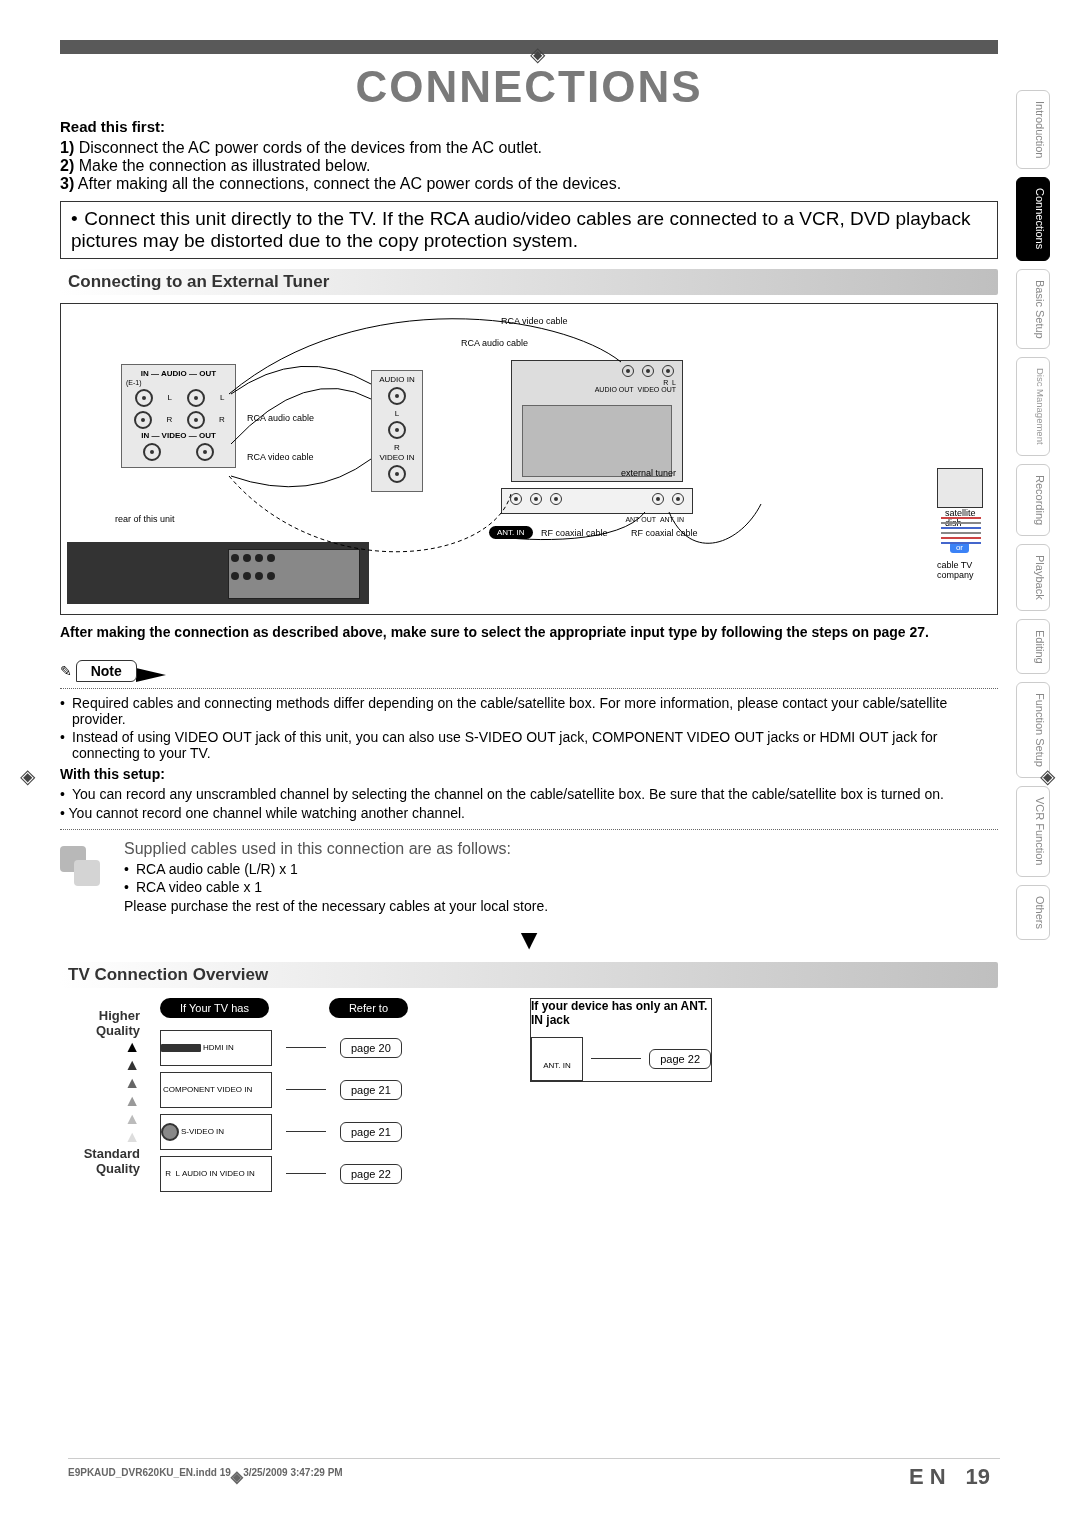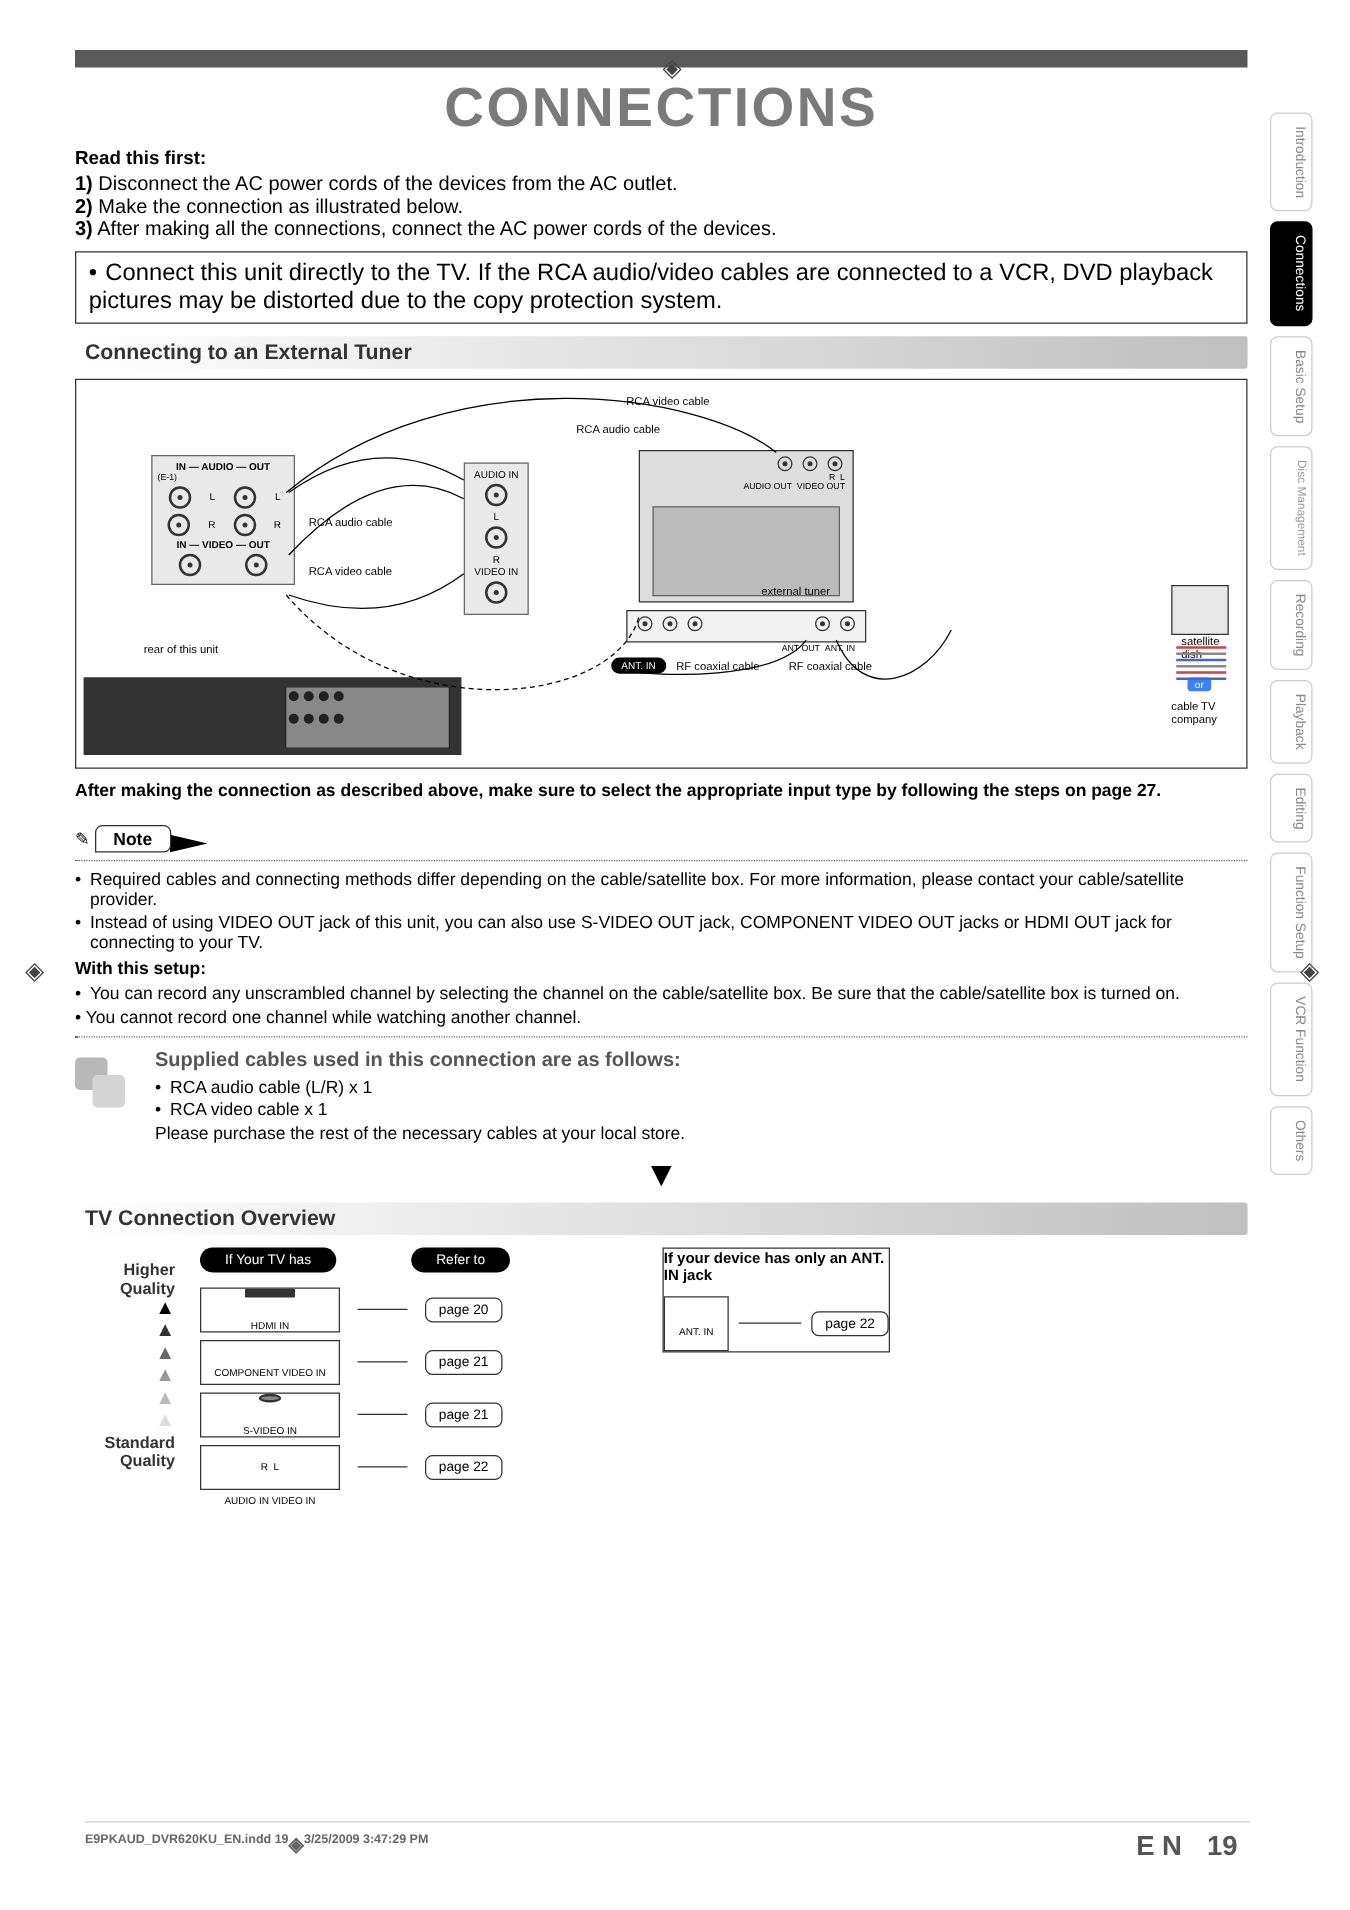--- a/index.html
+++ b/index.html
@@ -44,29 +44,29 @@
   .dotted-rule { border-top:1px dotted #666; margin:6px 0;}
   .body-text { font-size:14px; line-height:1.35;}
   ul.simple { list-style:none; padding:0; margin:2px 0;}
   ul.simple li { font-size:14px; padding-left:12px; position:relative; margin:2px 0;}
   ul.simple li::before { content:"•"; position:absolute; left:0; top:0;}
   .supplied { display:flex; gap:14px; align-items:flex-start; margin:10px 0;}
   .supplied .icon { width:50px; height:50px; position:relative; margin-top:6px;}
   .supplied .icon .g1 { position:absolute; width:26px; height:26px; background:#b8b8b8; border-radius:4px; top:0; left:0;}
   .supplied .icon .g2 { position:absolute; width:26px; height:26px; background:#d4d4d4; border-radius:4px; top:14px; left:14px;}
   .supplied .txt { flex:1;}
-  .supplied .title2 { font-weight:bold; color:#555; font-size:16px; margin-bottom:3px;}
+  .supplied .title2 { font-weight:normal; color:#555; font-size:16px; margin-bottom:3px;}
   .arrow-down { text-align:center; font-size:28px; color:#000; margin:-2px 0 6px;}
   .tv-overview { display:flex; gap:20px; margin-top:10px; align-items:flex-start;}
   .qual-scale { width:80px; font-size:13px; font-weight:bold; text-align:right; padding-top:10px; color:#333; position:relative;}
   .tri { font-size:16px; color:#333;}
   .conn-col { width:350px;}
   .pill2 { background:#000; color:#fff; font-size:11px; padding:4px 20px; border-radius:14px; display:inline-block; margin-bottom:6px;}
   .conn-row { display:flex; align-items:center; gap:14px; margin:6px 0;}
-  .conn-box { border:1px solid #333; width:110px; height:34px; display:flex; flex-direction:column; align-items:center; justify-content:center; font-size:8px; gap:18px;}
+  .conn-box { border:1px solid #333; width:110px; height:34px; display:flex; flex-direction:row; align-items:center; font-size:8px; gap:2px;}
   .page-ref { border:1px solid #333; border-radius:6px; padding:3px 10px; font-size:11px; text-align:center; line-height:1.1;}
   .ant-box { border:1px solid #333; font-size:12px; font-weight:bold; width:180px;}
   .ant-box .row { display:flex; align-items:center; justify-content:space-between; margin-top:10px; font-weight:normal;}
   .ant-box .jk { width:50px; height:42px; border:1px solid #333; display:flex; flex-direction:column; align-items:center; justify-content:center; font-size:8px;}
   .footer { position:absolute; bottom:38px; right:90px; font-size:22px; font-weight:bold; color:#555; letter-spacing:6px;}
   .footer .pg { color:#555; letter-spacing:0; margin-left:14px;}
   .foot-meta { position:absolute; bottom:42px; left:68px; right:80px; display:flex; justify-content:flex-start; font-size:10px; color:#666; border-top:0.5px solid #ccc; padding-top:8px;font-weight:bold;}
   .orlabel{position:absolute; background:#3b82f6; color:#fff; font-size:8px; padding:1px 6px; border-radius:3px;}
   svg.dline{position:absolute; pointer-events:none;}
 </style>
@@ -153,21 +153,21 @@
           <div style="display:flex;gap:4px;padding:2px 6px;justify-content:flex-start;align-items:center;">
             <span class="jack-circle" style="width:10px;height:10px;border-width:1px;"></span>
             <span class="jack-circle" style="width:10px;height:10px;border-width:1px;"></span>
             <span class="jack-circle" style="width:10px;height:10px;border-width:1px;"></span>
             <span style="flex:1"></span>
             <span class="jack-circle" style="width:10px;height:10px;border-width:1px;"></span>
             <span class="jack-circle" style="width:10px;height:10px;border-width:1px;"></span>
           </div>
           <div style="font-size:7px;position:absolute;bottom:-10px;right:8px;"><span>ANT OUT</span>&nbsp;&nbsp;<span>ANT. IN</span></div>
         </div>
-        <div class="lbl" style="left:548px; top:164px;text-align:right;">external tuner</div>
+        <div class="lbl" style="left:560px; top:164px;text-align:right;">external tuner</div>
 
         <div class="sat" style="right:14px; top:164px;"></div>
         <div class="lbl" style="right:12px; top:204px; width:40px; text-align:left;">satellite dish</div>
         <div class="orlabel" style="right:28px; top:238px;">or</div>
         <div class="cablebox" style="right:16px; top:210px;">
           <div class="line r"></div>
             <div class="line"></div>
             <div class="line b"></div>
             <div class="line"></div>
             <div class="line r"></div>

